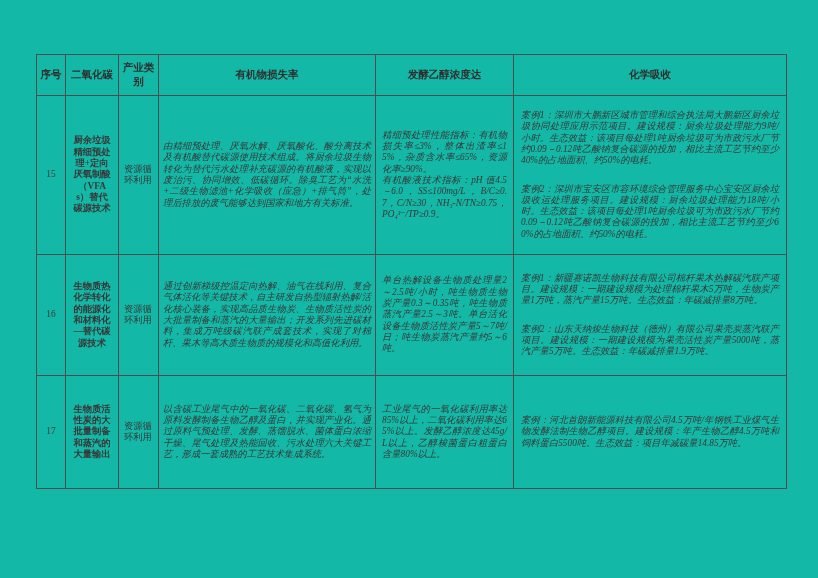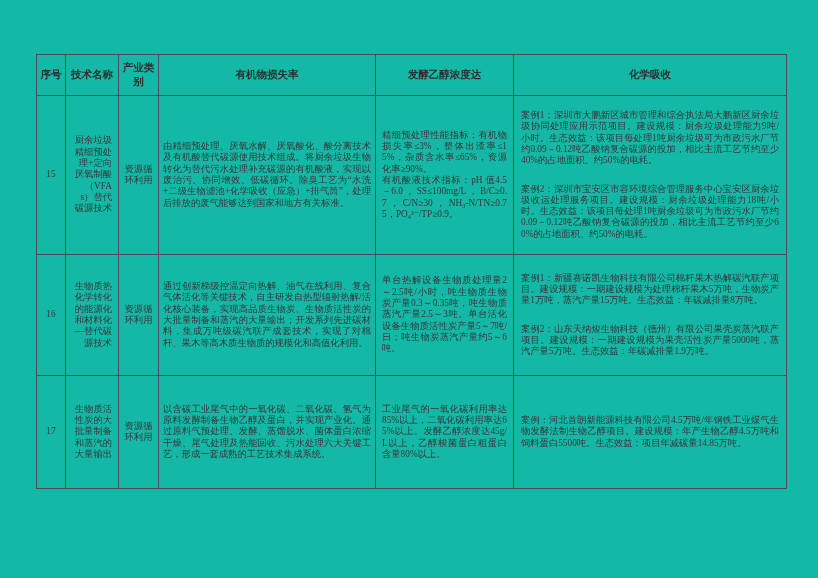--- a/index.html
+++ b/index.html
@@ -22,26 +22,26 @@
     vertical-align:middle;
     word-break:break-all;
   }
   thead th {
     font-size:10.5px; font-weight:bold; text-align:center;
     height:36px; padding:2px 3px; line-height:1.35;
     color:#2e2e2e;
   }
   td { font-size:9.3px; line-height:1.22; }
   td.c-no { text-align:center; padding:2px; }
-  td.c-name { text-align:right; padding:2px 6px; }
-  td.c-cat { text-align:center; padding:2px 5px; }
+  td.c-name { text-align:center; padding:2px 6px;font-weight:bold; }
+  td.c-cat { padding:2px 5px; }
   td.c-content { text-align:justify; padding:4px 4px; }
   td.c-params { text-align:justify; padding:4px 6px; }
   td.c-cases { text-align:justify; padding:4px 7px; vertical-align:middle; }
-  td p { margin:0; }
+  td p { margin:0;font-style:italic; }
   td.c-cases p + p { margin-top:17px; }
   tr.r0 td { height:150px; }
   tr.r1 td { height:112px; }
   tr.r2 td { height:104px; }
 </style>
 </head>
 <body>
 
 <div class="page">
   <table class="tech-table">
@@ -49,21 +49,21 @@
       <col style="width:29px">
       <col style="width:53px">
       <col style="width:40px">
       <col style="width:217px">
       <col style="width:138px">
       <col style="width:273px">
     </colgroup>
     <thead>
       <tr>
         <th>序号</th>
-        <th>技术名称</th>
+        <th>二氧化碳</th>
         <th>产业类别</th>
         <th>有机物损失率</th>
         <th>发酵乙醇浓度达</th>
         <th>化学吸收</th>
       </tr>
     </thead>
     <tbody>
 
       <tr class="r0">
         <td class="c-no">15</td>

